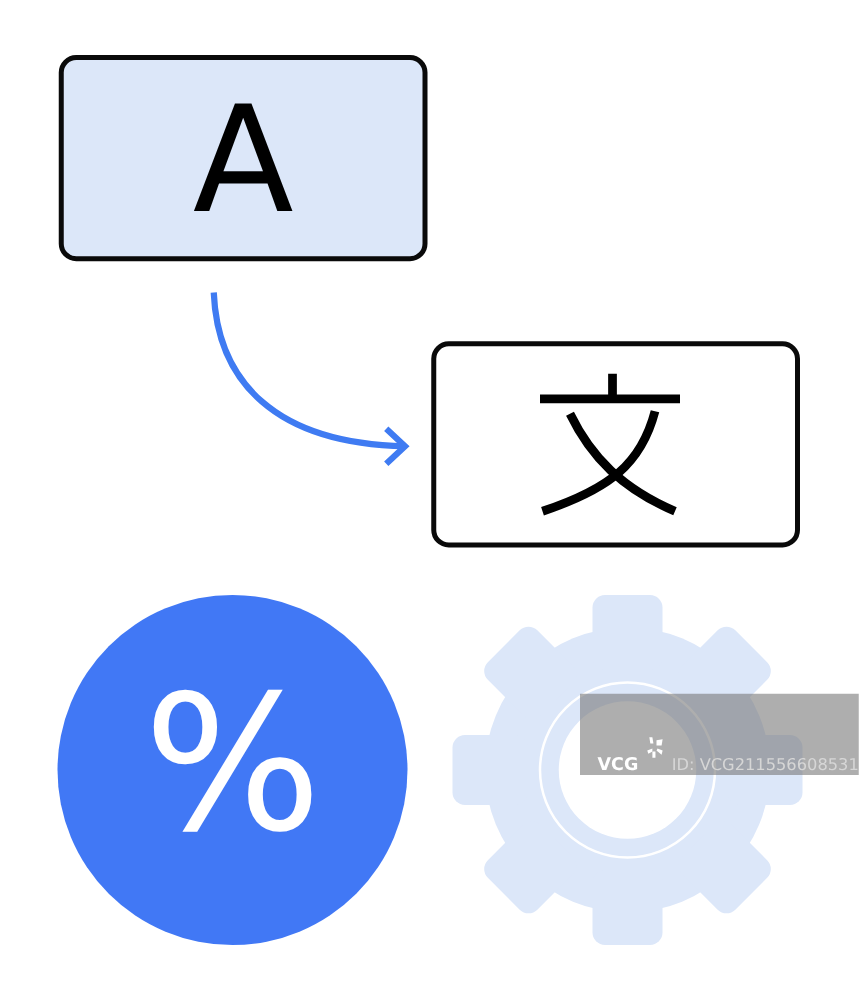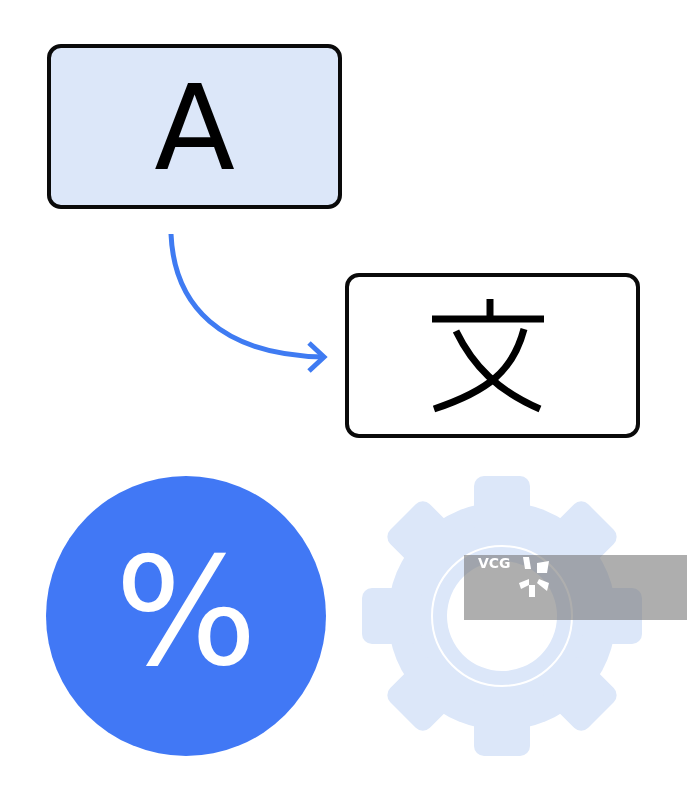--- a/index.html
+++ b/index.html
@@ -11,21 +11,21 @@
       color: #000;
     }
     #src-box { left: 47px; top: 44px; width: 295px; height: 165px; background: #dce7f9; }
     #src-box .glyph { font-family: "DejaVu Sans", sans-serif; font-size: 118px; line-height: 1; margin-top: 2px; }
     #dst-box { left: 345px; top: 273px; width: 295px; height: 165px; background: #ffffff; }
     #dst-box svg { width: 130px; height: 130px; }
     #arrow { position: absolute; left: 150px; top: 225px; }
     #pct { position: absolute; left: 46px; top: 476px; width: 280px; height: 280px; border-radius: 50%; background: #4178f5; display: flex; align-items: center; justify-content: center; }
     #pct .glyph { color: #fff; font-family: "DejaVu Sans", sans-serif; font-size: 150px; line-height: 1; margin-top: -8px; }
     #gear { position: absolute; left: 360px; top: 474px; }
-    #wm { position: absolute; left: 464px; top: 555px; width: 223px; height: 65px; background: rgba(120,120,120,0.6); display: flex; align-items: flex-start; }
+    #wm { position: absolute; left: 464px; top: 555px; width: 223px; height: 65px; background: rgba(120,120,120,0.6); display: flex; align-items: flex-end; }
     #wm .logo { color: #fff; font-weight: bold; font-size: 14px; margin-left: 14px; }
     #wm .mark { margin-left: 6px; }
     #wm .id { color: #d6d6d6; font-size: 13px; margin-left: 6px; white-space: nowrap; }
   </style>
 </head>
 <body>
 
 <div id="src-box" class="box">
   <span class="glyph">A</span>
 </div>
@@ -73,13 +73,14 @@
   <span class="logo">VCG</span>
   <svg class="mark" width="36" height="44" viewBox="0 0 36 44">
     <g fill="#fff">
       <polygon points="6,2 12,2 14,14 8,14"></polygon>
       <polygon points="20,8 32,6 30,18 20,18"></polygon>
       <polygon points="22,24 32,28 30,36 20,28"></polygon>
       <polygon points="12,30 18,30 18,42 12,42"></polygon>
       <polygon points="2,28 12,24 12,30 4,34"></polygon>
     </g>
   </svg>
+  <span class="id">ID: VCG211556608531</span>
 </div>
 
 </body></html>

